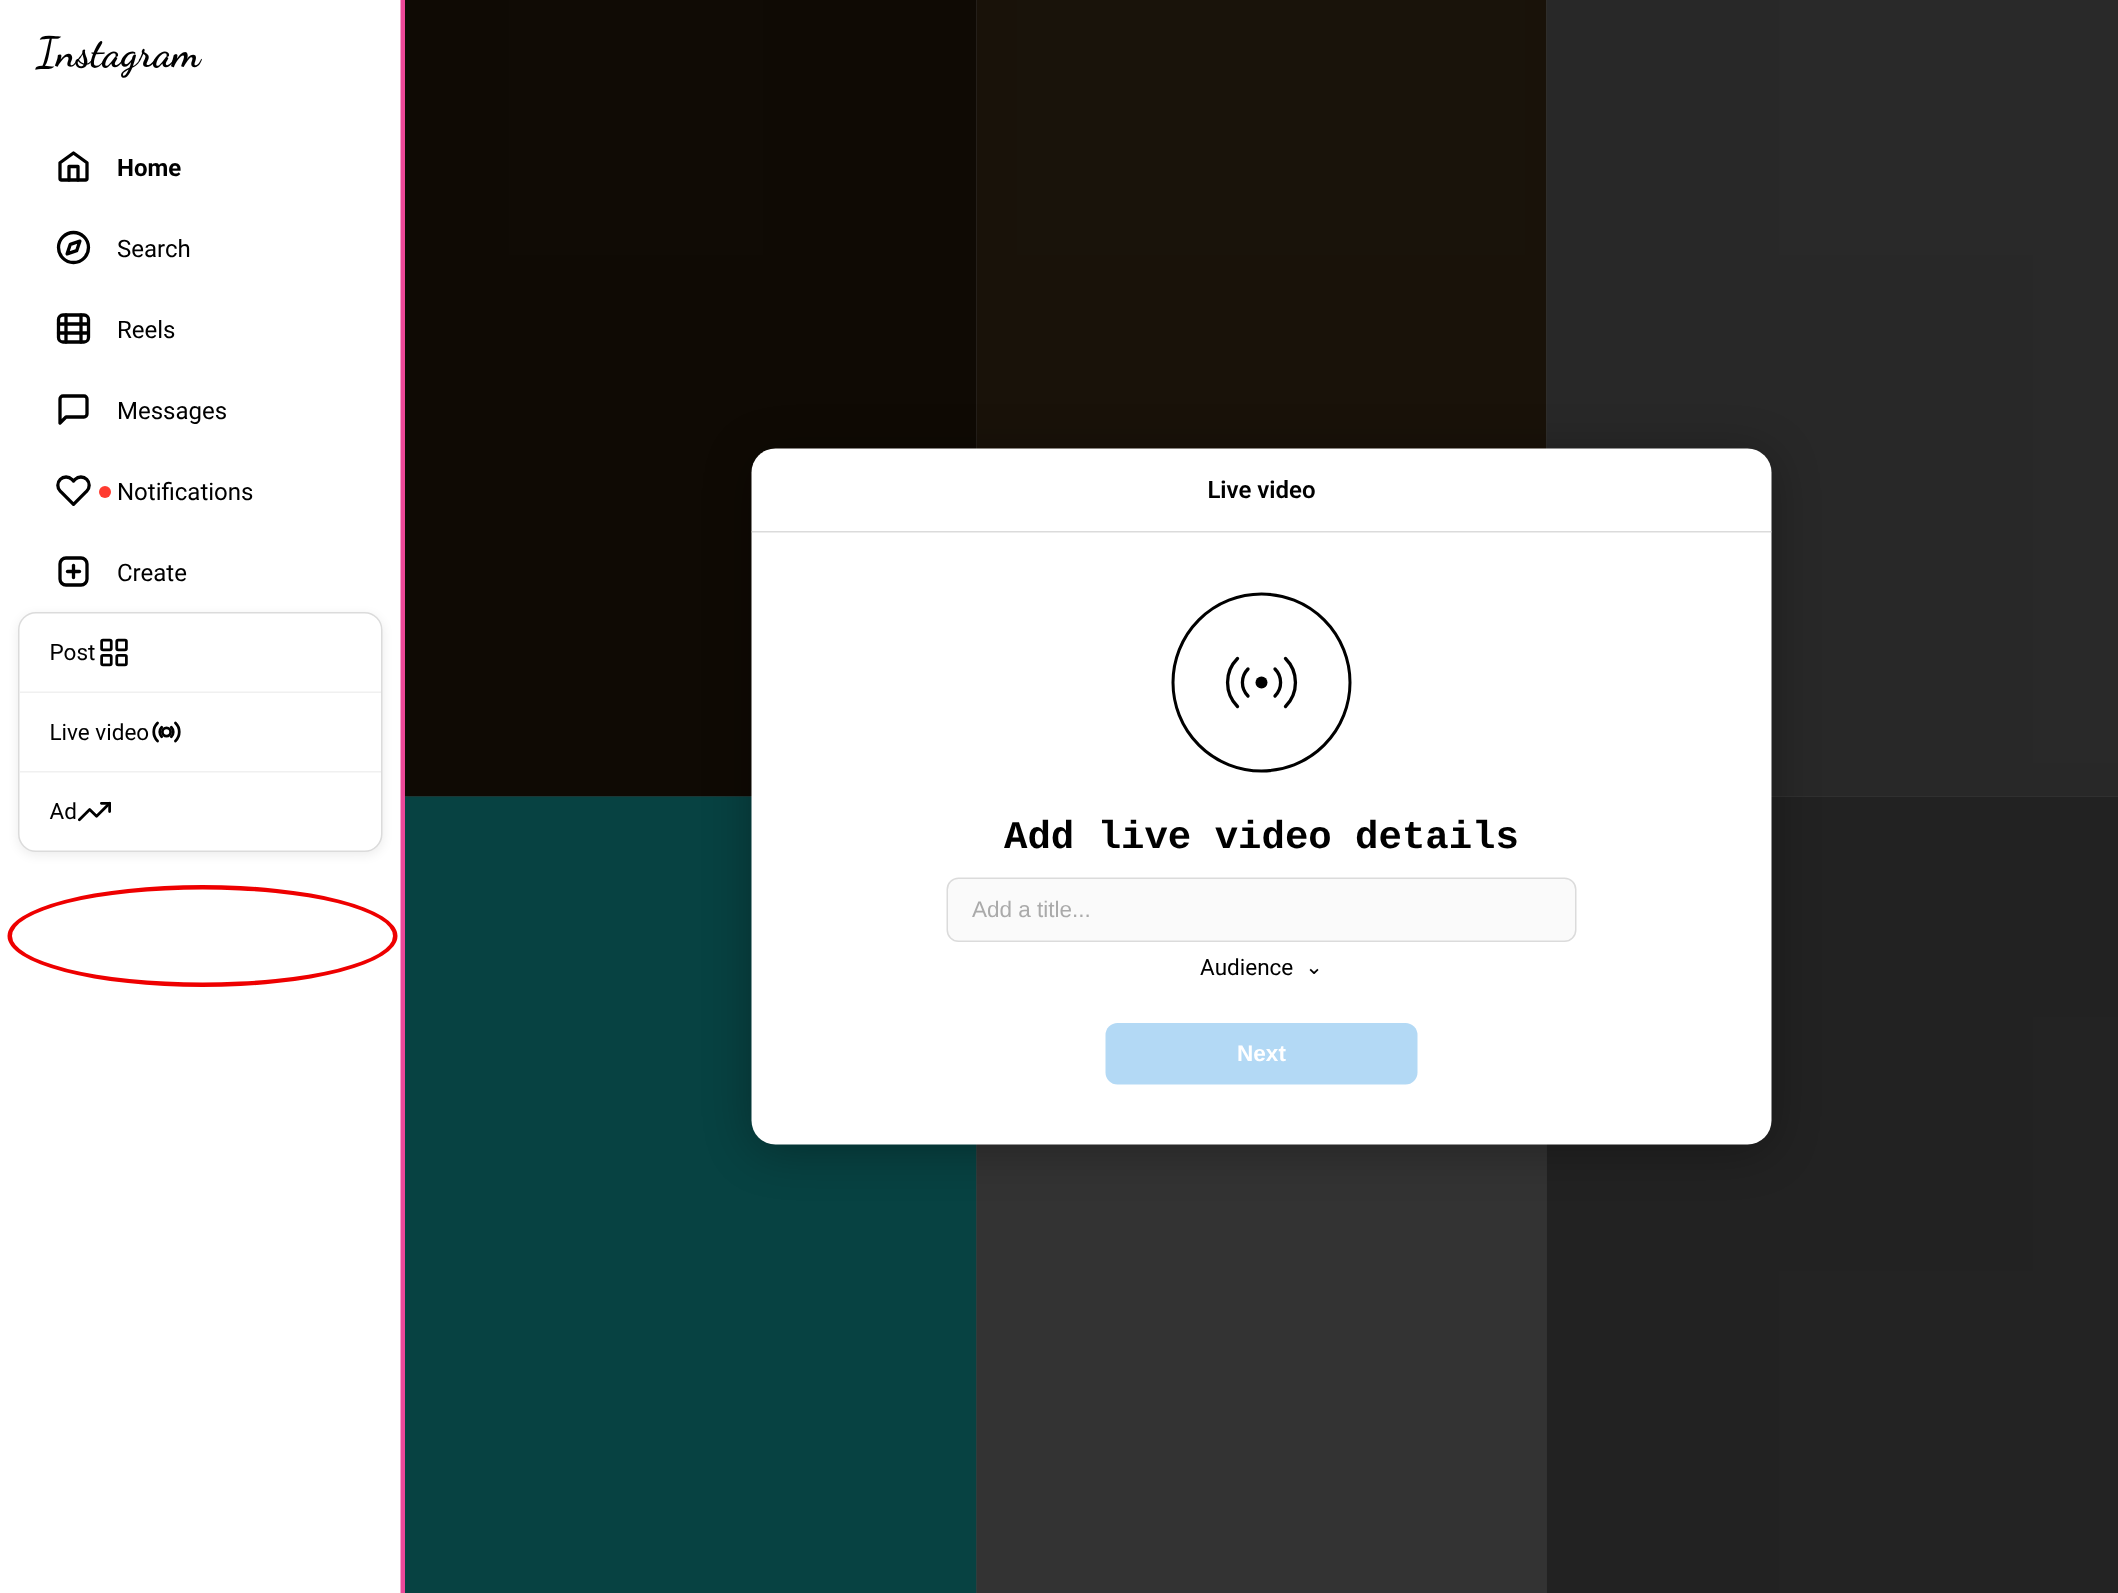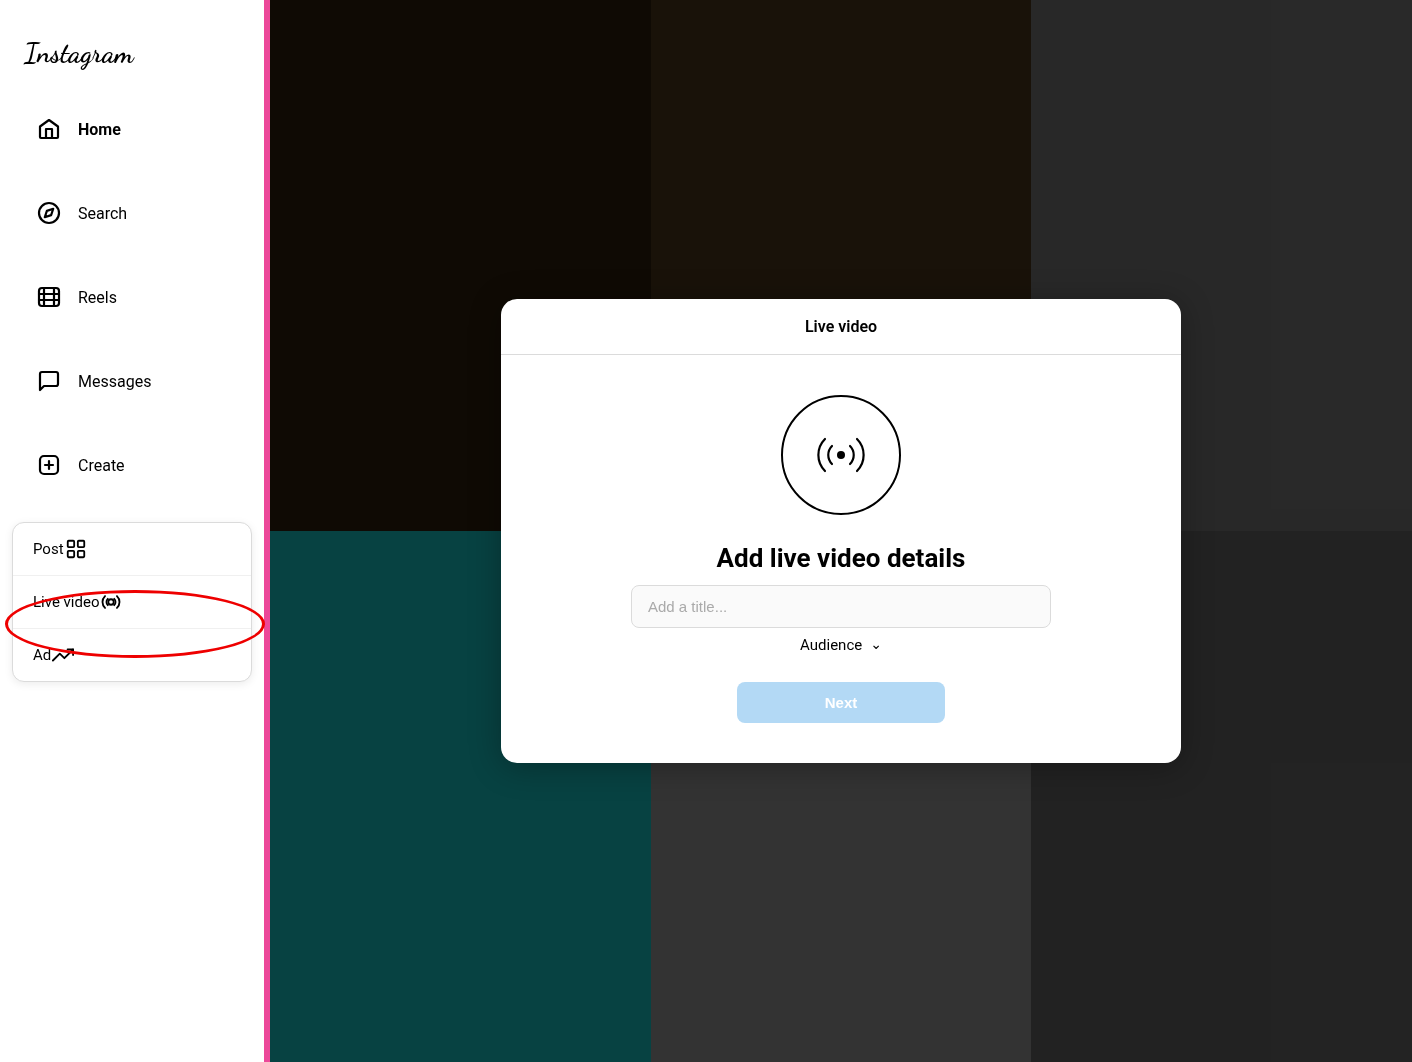--- a/index.html
+++ b/index.html
@@ -11,42 +11,41 @@
       overflow: hidden;
       display: flex;
     }
 
     
     .sidebar {
       width: 270px;
       min-width: 270px;
       height: 100%;
       background: #fff;
-      border-right: 6px solid #ec4899;
+      border-right: 3px solid #ec4899;
       display: flex;
       flex-direction: column;
-      padding: 20px 0;
+      padding: 2px 0;
       position: relative;
       z-index: 10;
     }
 
     .sidebar-logo {
       padding: 16px 24px 24px 24px;
       font-family: 'Dancing Script', 'Brush Script MT', cursive;
       font-size: 28px;
       font-weight: 700;
       color: #000;
       margin-bottom: 8px;
     }
 
     .sidebar-nav {
       flex: 1;
       display: flex;
       flex-direction: column;
-      gap: 30px;
     }
 
     .nav-item {
       display: flex;
       align-items: center;
       padding: 12px 24px;
       cursor: pointer;
       border-radius: 12px;
       margin: 2px 12px;
       font-size: 16px;
@@ -189,20 +188,21 @@
       justify-content: center;
       margin-bottom: 28px;
     }
 
     .modal-title {
       font-size: 26px;
       font-weight: 700;
       color: #000;
       margin-bottom: 12px;
       text-align: center;
+      font-family: Liberation Mono, monospace;
     }
 
     .modal-desc {
       font-size: 14px;
       color: #555;
       text-align: center;
       line-height: 1.5;
       max-width: 500px;
       margin-bottom: 28px;
     }
@@ -283,20 +283,29 @@
 
     <div class="nav-item">
       <span class="nav-icon">
         <svg viewBox="0 0 24 24" fill="none" stroke="#000" stroke-width="2.2" stroke-linecap="round" stroke-linejoin="round">
           <path d="M21 15a2 2 0 01-2 2H7l-4 4V5a2 2 0 012-2h14a2 2 0 012 2z"></path>
         </svg>
       </span>
       <span>Messages</span>
     </div>
 
+    <div class="nav-item" style="position:relative;">
+      <span class="nav-icon" style="position:relative;">
+        <svg viewBox="0 0 24 24" fill="none" stroke="#000" stroke-width="2.2" stroke-linecap="round" stroke-linejoin="round">
+          <path d="M20.84 4.61a5.5 5.5 0 00-7.78 0L12 5.67l-1.06-1.06a5.5 5.5 0 00-7.78 7.78l1.06 1.06L12 21.23l7.78-7.78 1.06-1.06a5.5 5.5 0 000-7.78z"></path>
+        </svg>
+        <span class="notif-badge"></span>
+      </span>
+      <span>Notifications</span>
+    </div>
 
     <div class="nav-item">
       <span class="nav-icon">
         <svg viewBox="0 0 24 24" fill="none" stroke="#000" stroke-width="2.2" stroke-linecap="round" stroke-linejoin="round">
           <rect x="3" y="3" width="18" height="18" rx="4"></rect>
           <line x1="12" y1="8" x2="12" y2="16"></line>
           <line x1="8" y1="12" x2="16" y2="12"></line>
         </svg>
       </span>
       <span>Create</span>

